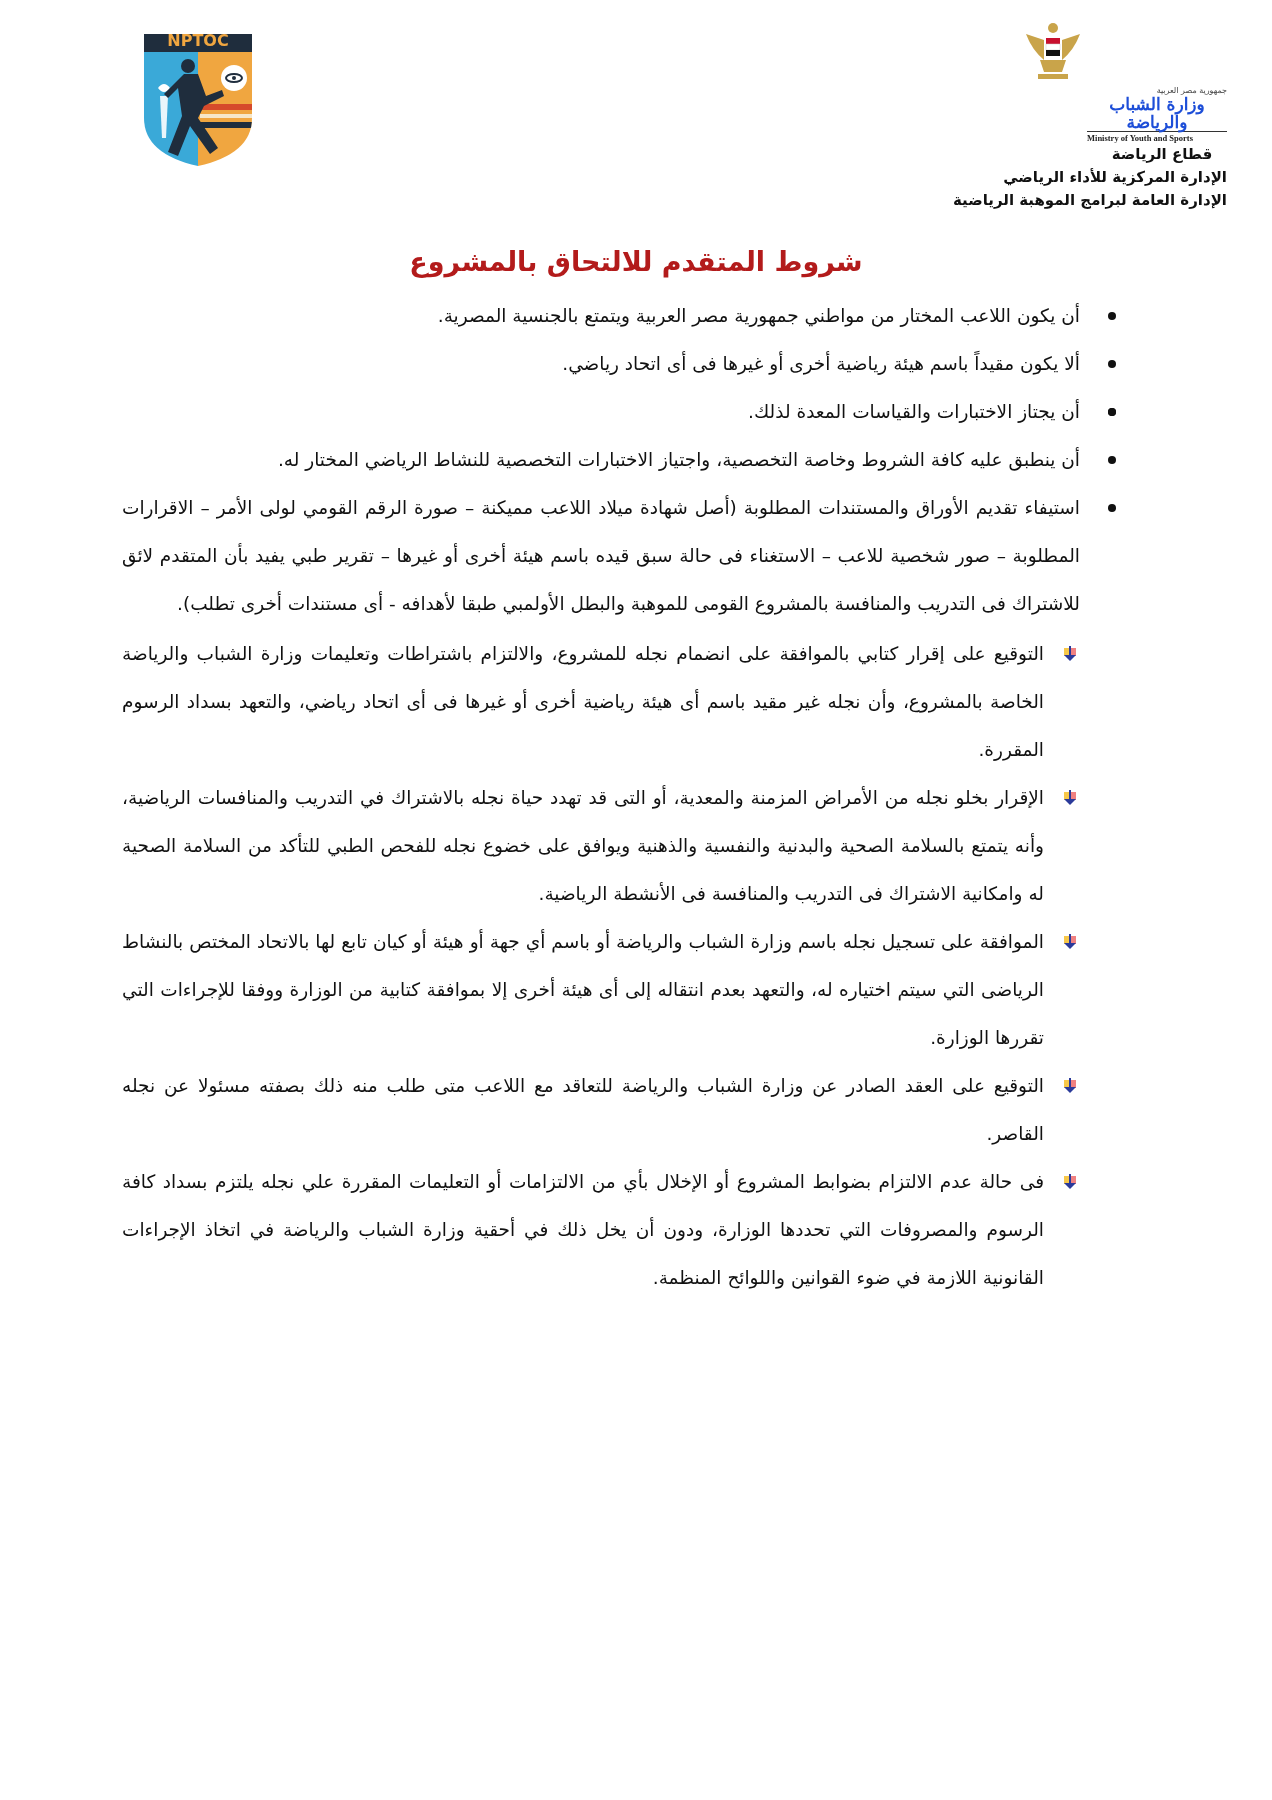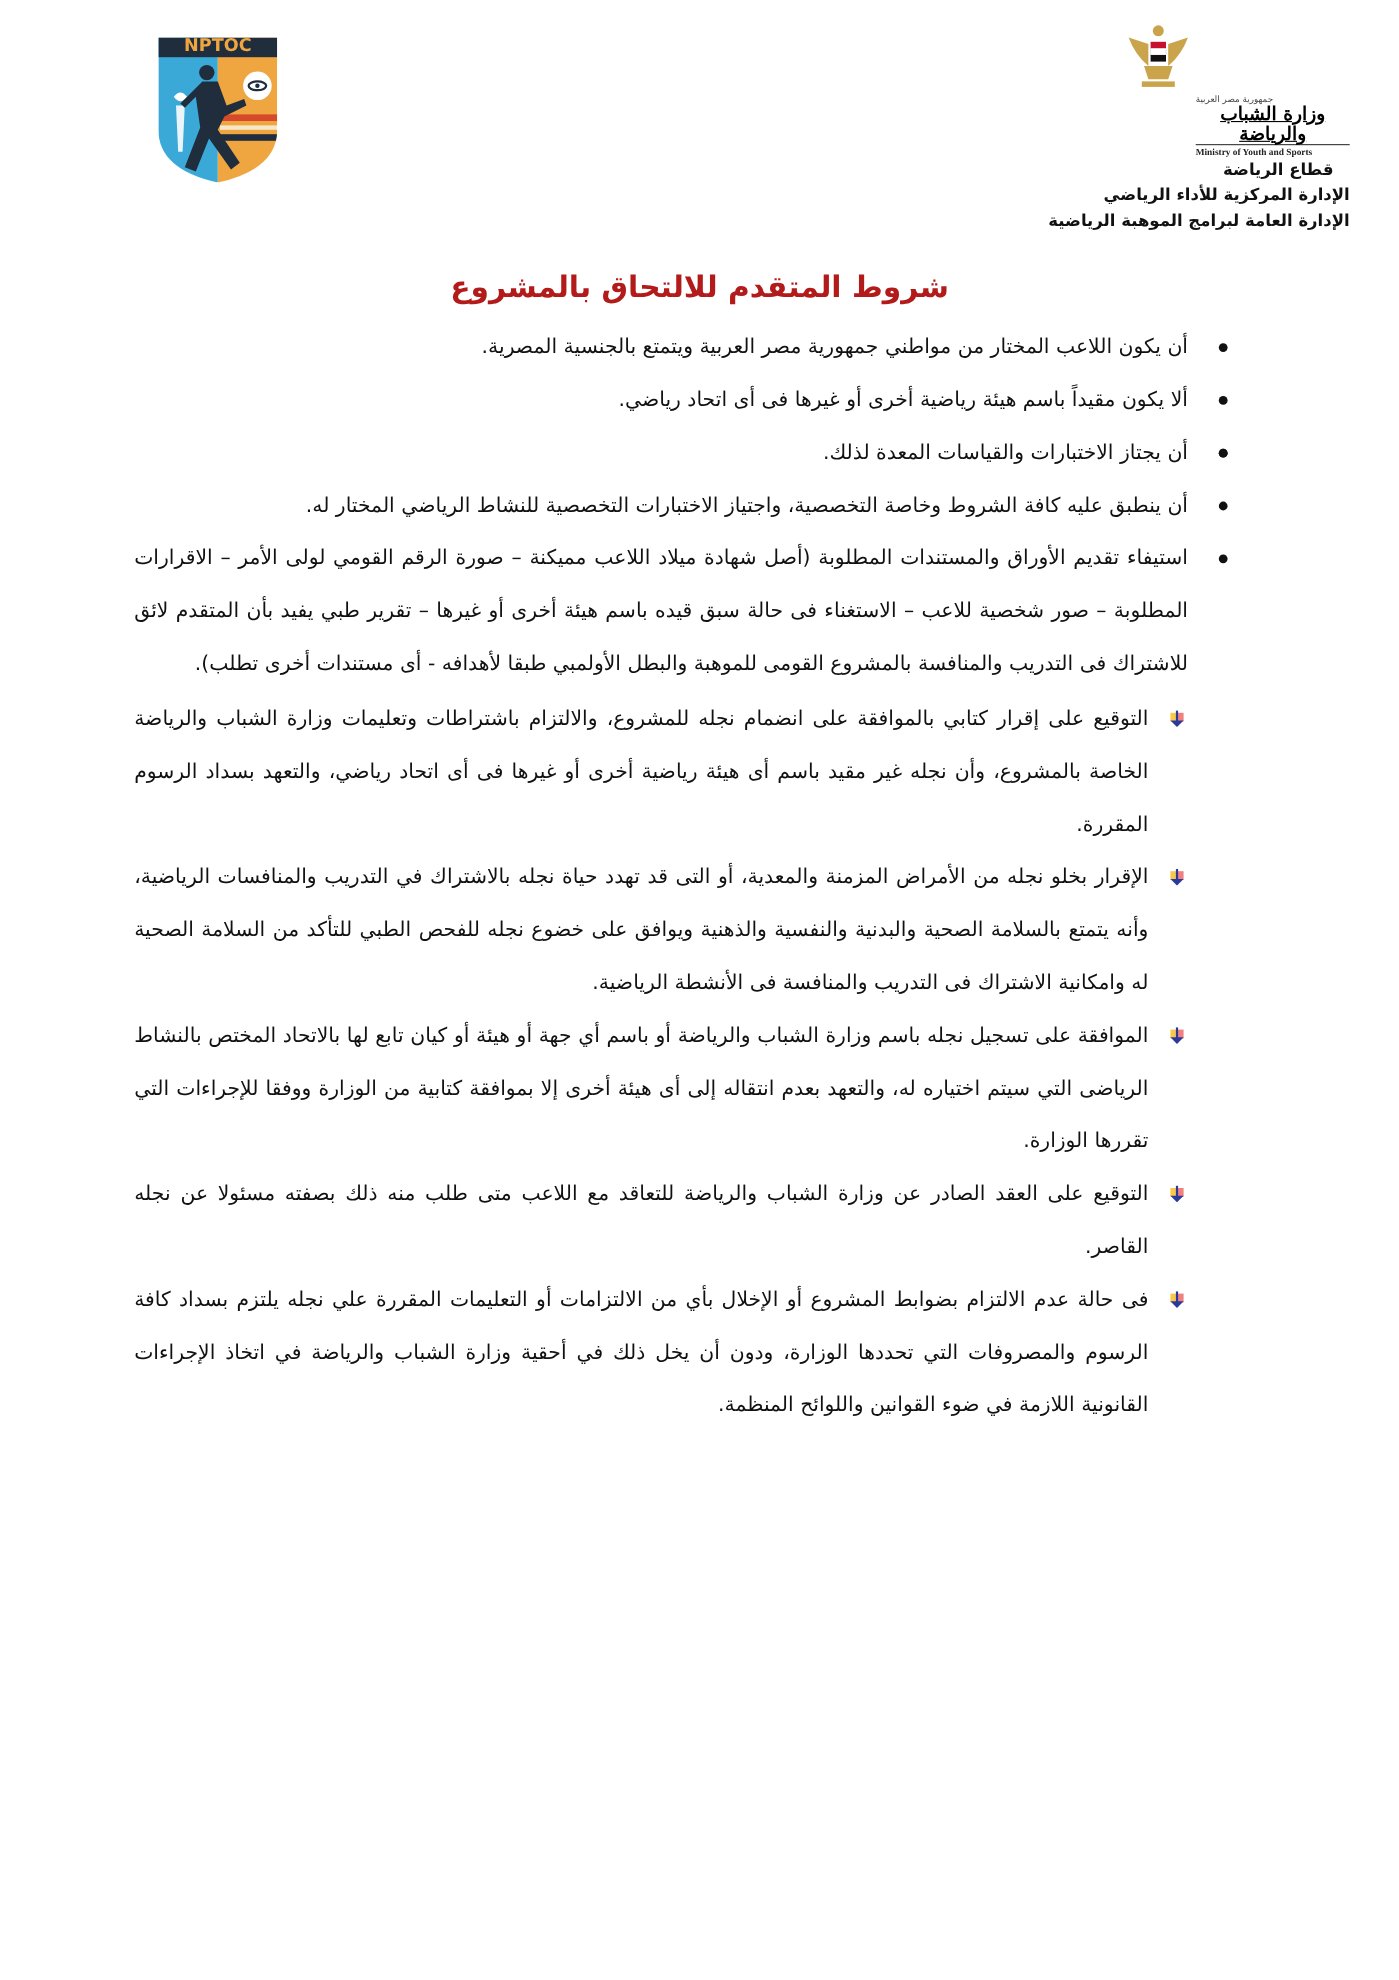--- a/index.html
+++ b/index.html
@@ -16,27 +16,26 @@
     .nptoc-logo svg { width: 100%; height: 100%; display: block; }
 
     
     .ministry {
       position: absolute; right: 45px; top: 20px; width: 300px;
       text-align: center; direction: rtl;
     }
     .eagle { width: 62px; height: 62px; margin: 0 auto; display: block; margin-left: 95px; }
     .ministry-ar-small {
       font-family: "DejaVu Serif", serif; font-size: 8px; color: #444;
-      margin-top: 4px; margin-left: 70px; width: 140px; text-align: left;
+      margin-top: 4px; margin-left: 70px; width: 140px; text-align: right;
     }
     .ministry-ar-calli {
-      font-family: "DejaVu Serif", serif; font-size: 17px; font-weight: bold; color: #000000;
+      font-family: "DejaVu Serif", serif; font-size: 17px; font-weight: bold; color: #1d4ed8;
       margin-left: 70px; width: 140px; text-align: center; line-height: 18px;
       letter-spacing: -0.5px;
-      text-decoration: underline;
     }
     .ministry-en {
       font-family: "Liberation Serif", serif; font-size: 8.5px; font-weight: bold; color: #222;
       direction: ltr; margin-left: 70px; width: 140px; text-align: left;
       border-top: 1px solid #333; padding-top: 1px;
     }
     .dept-line {
       font-family: "DejaVu Sans", sans-serif; font-weight: bold; color: #111;
       font-size: 15px; line-height: 23px; text-align: center; white-space: nowrap;
     }

